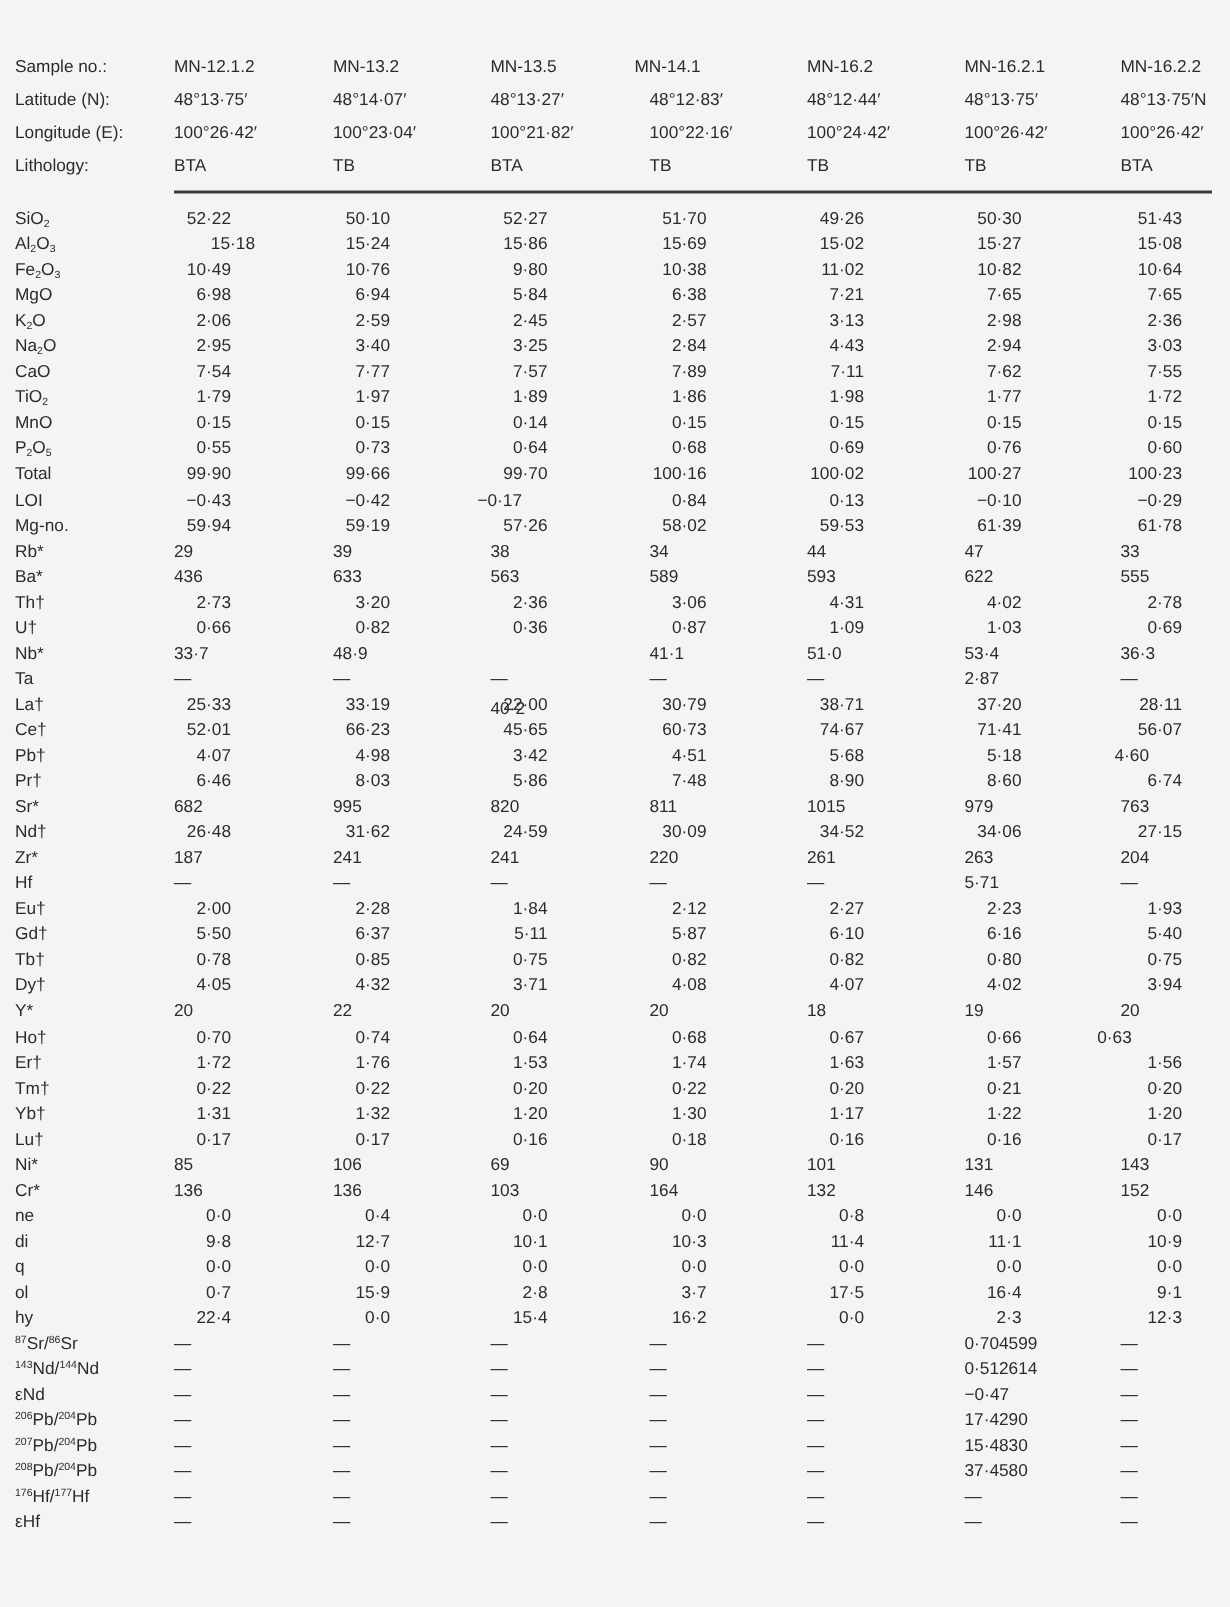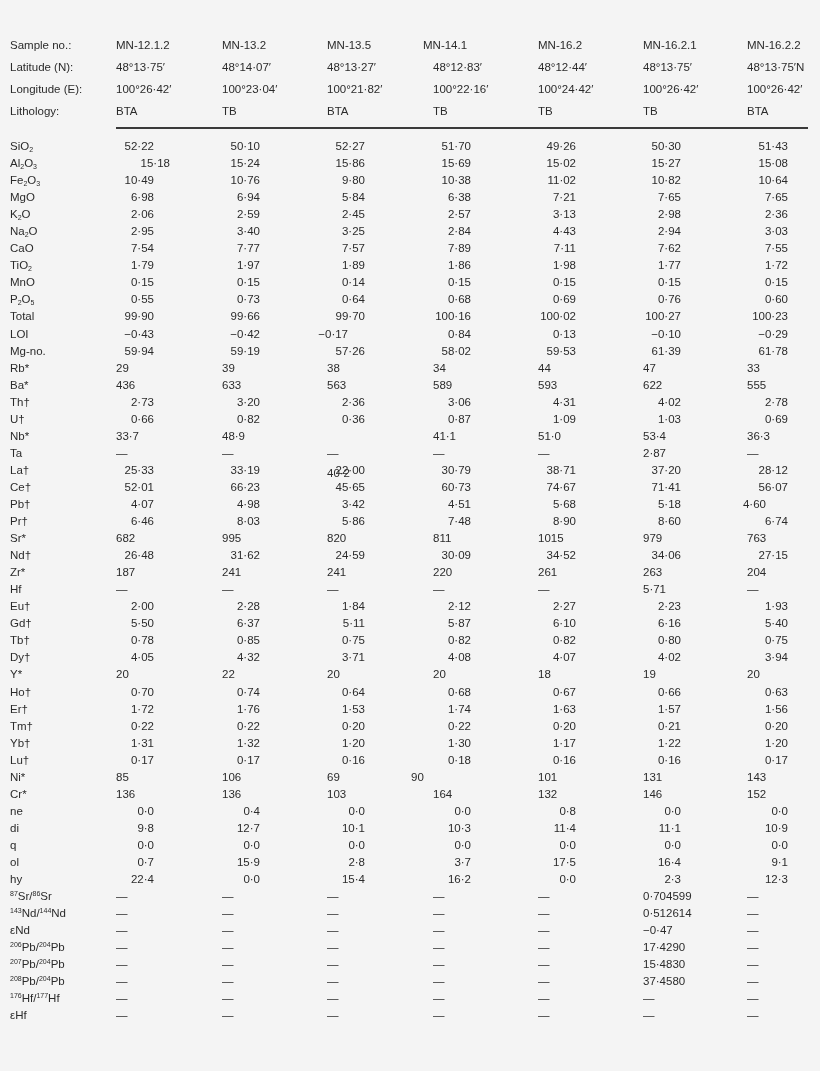--- a/index.html
+++ b/index.html
@@ -258,21 +258,21 @@
       <span class="cell left" style="left: 747px;">—</span>
     </div>
     <div class="drow">
       <span class="lab">La†</span>
       <span class="cell" style="left: 64px;">25·33</span>
       <span class="cell" style="left: 170px;">33·19</span>
       <span class="cell" style="left: 275px;">22·00</span>
       <span class="cell" style="left: 381px;">30·79</span>
       <span class="cell" style="left: 486px;">38·71</span>
       <span class="cell" style="left: 591px;">37·20</span>
-      <span class="cell" style="left: 698px;">28·12</span>
+      <span class="cell" style="left: 698px;">28·11</span>
     </div>
     <div class="drow">
       <span class="lab">Ce†</span>
       <span class="cell" style="left: 64px;">52·01</span>
       <span class="cell" style="left: 170px;">66·23</span>
       <span class="cell" style="left: 275px;">45·65</span>
       <span class="cell" style="left: 381px;">60·73</span>
       <span class="cell" style="left: 486px;">74·67</span>
       <span class="cell" style="left: 591px;">71·41</span>
       <span class="cell" style="left: 698px;">56·07</span>
@@ -388,21 +388,21 @@
       <span class="cell left" style="left: 747px;">20</span>
     </div>
     <div class="drow">
       <span class="lab">Ho†</span>
       <span class="cell" style="left: 64px;">0·70</span>
       <span class="cell" style="left: 170px;">0·74</span>
       <span class="cell" style="left: 275px;">0·64</span>
       <span class="cell" style="left: 381px;">0·68</span>
       <span class="cell" style="left: 486px;">0·67</span>
       <span class="cell" style="left: 591px;">0·66</span>
-      <span class="cell" style="left: 698px;">0·63</span>
+      <span class="cell" style="left: 698px; text-align: center;">0·63</span>
     </div>
     <div class="drow">
       <span class="lab">Er†</span>
       <span class="cell" style="left: 64px;">1·72</span>
       <span class="cell" style="left: 170px;">1·76</span>
       <span class="cell" style="left: 275px;">1·53</span>
       <span class="cell" style="left: 381px;">1·74</span>
       <span class="cell" style="left: 486px;">1·63</span>
       <span class="cell" style="left: 591px;">1·57</span>
       <span class="cell" style="left: 698px;">1·56</span>
@@ -435,21 +435,21 @@
       <span class="cell" style="left: 381px;">0·18</span>
       <span class="cell" style="left: 486px;">0·16</span>
       <span class="cell" style="left: 591px;">0·16</span>
       <span class="cell" style="left: 698px;">0·17</span>
     </div>
     <div class="drow">
       <span class="lab">Ni*</span>
       <span class="cell left" style="left: 116px;">85</span>
       <span class="cell left" style="left: 222px;">106</span>
       <span class="cell left" style="left: 327px;">69</span>
-      <span class="cell left" style="left: 411px;">90</span>
+      <span class="cell left" style="left: 433px;">90</span>
       <span class="cell left" style="left: 538px;">101</span>
       <span class="cell left" style="left: 643px;">131</span>
       <span class="cell left" style="left: 747px;">143</span>
     </div>
     <div class="drow">
       <span class="lab">Cr*</span>
       <span class="cell left" style="left: 116px;">136</span>
       <span class="cell left" style="left: 222px;">136</span>
       <span class="cell left" style="left: 327px;">103</span>
       <span class="cell left" style="left: 433px;">164</span>

